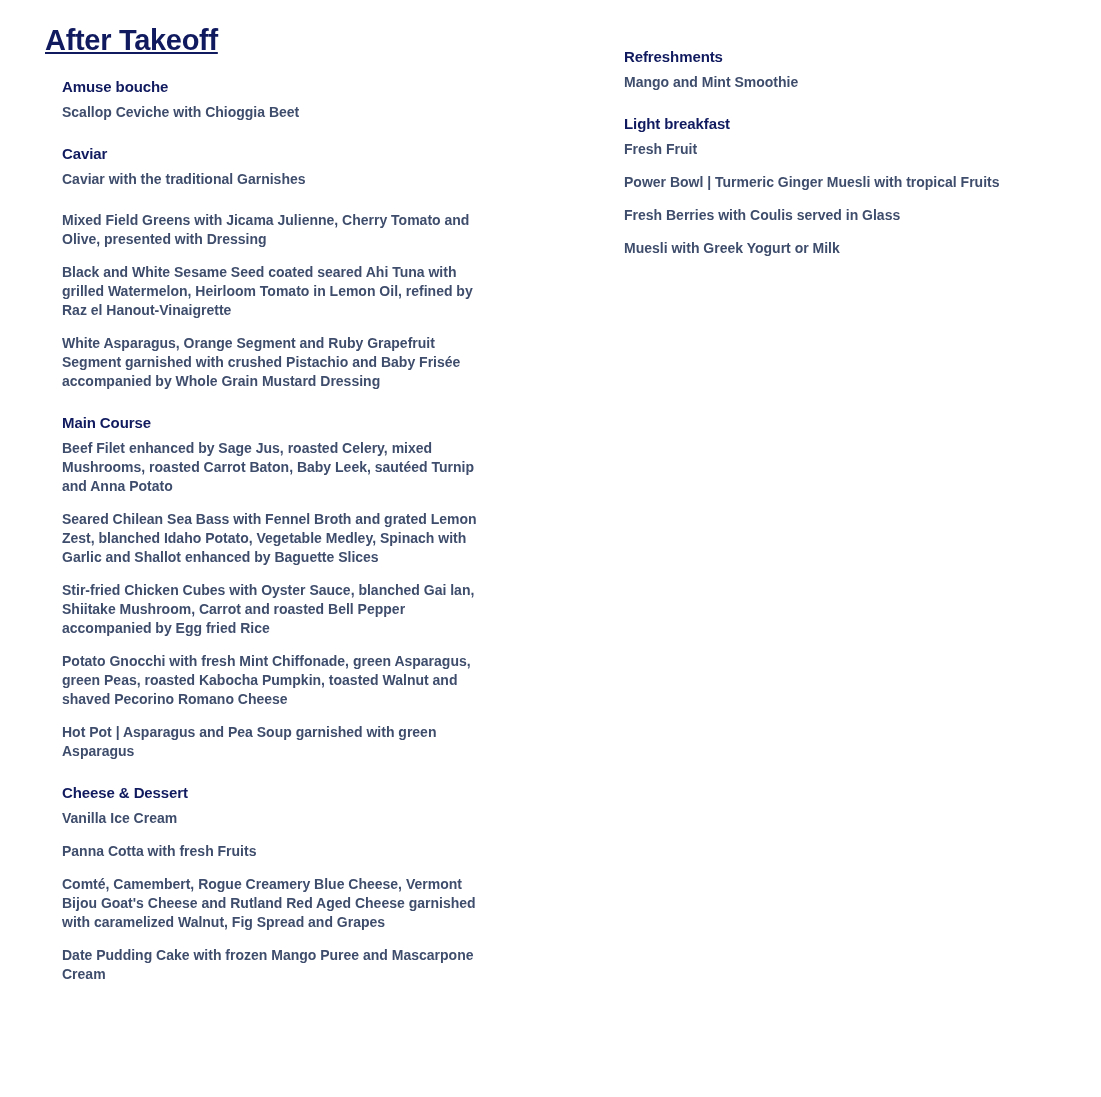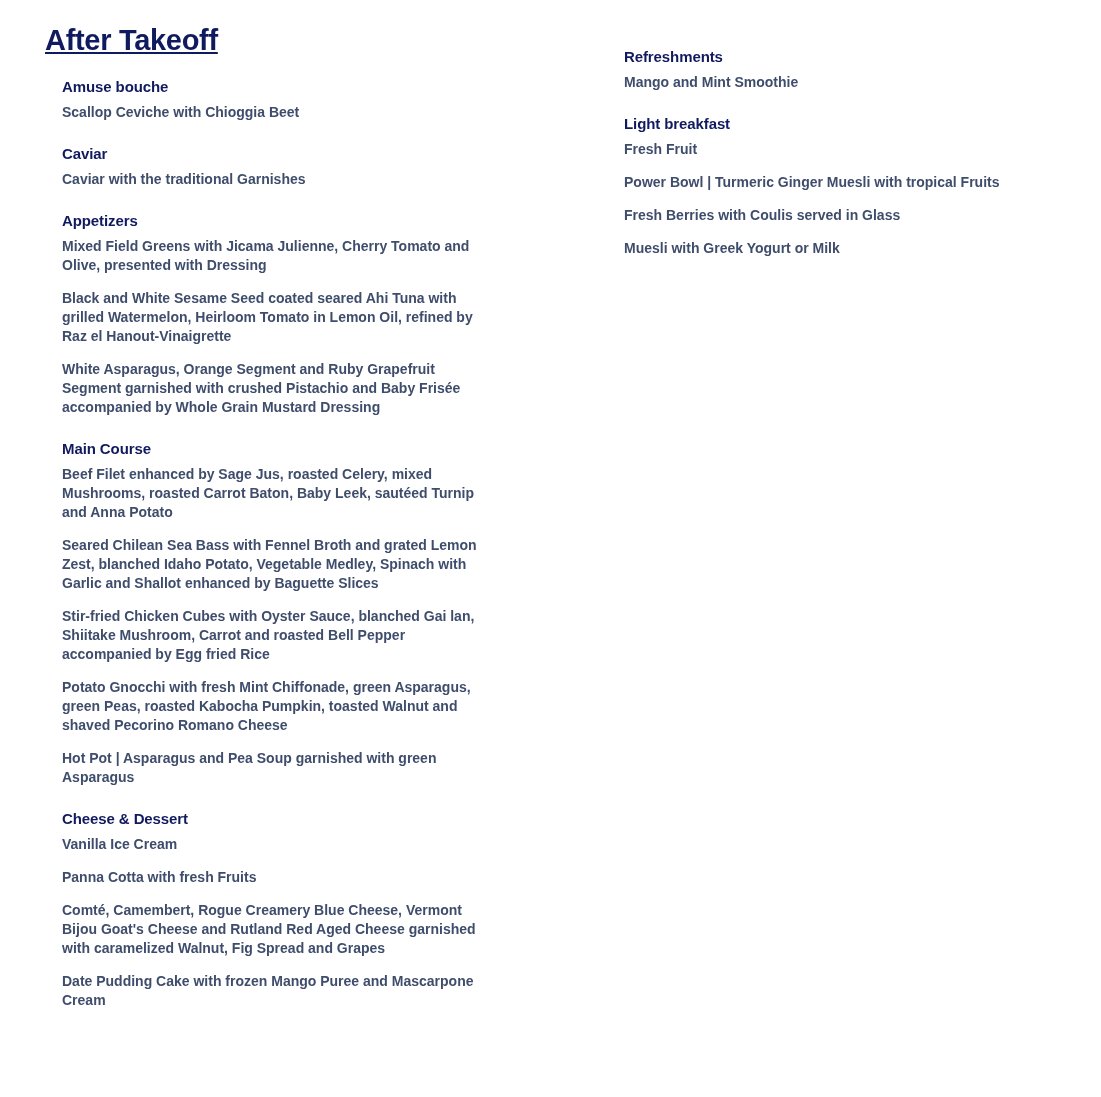--- a/index.html
+++ b/index.html
@@ -66,21 +66,20 @@
     <h1 class="column-title">After Takeoff</h1>
   <section class="menu-section">
     <h2 class="section-heading">Amuse bouche</h2>
   <p class="menu-item">Scallop Ceviche with Chioggia Beet</p>
       </section>
       <section class="menu-section">
     <h2 class="section-heading">Caviar</h2>
   <p class="menu-item">Caviar with the traditional Garnishes</p>
       </section>
       <section class="menu-section">
-    <h2 class="section-heading">Appetizers</h2>
         <p class="menu-item">Mixed Field Greens with Jicama Julienne, Cherry Tomato and Olive, presented with Dressing</p>
         <p class="menu-item">Black and White Sesame Seed coated seared Ahi Tuna with grilled Watermelon, Heirloom Tomato in Lemon Oil, refined by Raz el Hanout-Vinaigrette</p>
         <p class="menu-item">White Asparagus, Orange Segment and Ruby Grapefruit Segment garnished with crushed Pistachio and Baby Frisée accompanied by Whole Grain Mustard Dressing</p>
       </section>
       <section class="menu-section">
     <h2 class="section-heading">Main Course</h2>
   <p class="menu-item">Beef Filet enhanced by Sage Jus, roasted Celery, mixed Mushrooms, roasted Carrot Baton, Baby Leek, sautéed Turnip and Anna Potato</p>
         <p class="menu-item">Seared Chilean Sea Bass with Fennel Broth and grated Lemon Zest, blanched Idaho Potato, Vegetable Medley, Spinach with Garlic and Shallot enhanced by Baguette Slices</p>
         <p class="menu-item">Stir-fried Chicken Cubes with Oyster Sauce, blanched Gai lan, Shiitake Mushroom, Carrot and roasted Bell Pepper accompanied by Egg fried Rice</p>
         <p class="menu-item">Potato Gnocchi with fresh Mint Chiffonade, green Asparagus, green Peas, roasted Kabocha Pumpkin, toasted Walnut and shaved Pecorino Romano Cheese</p>

